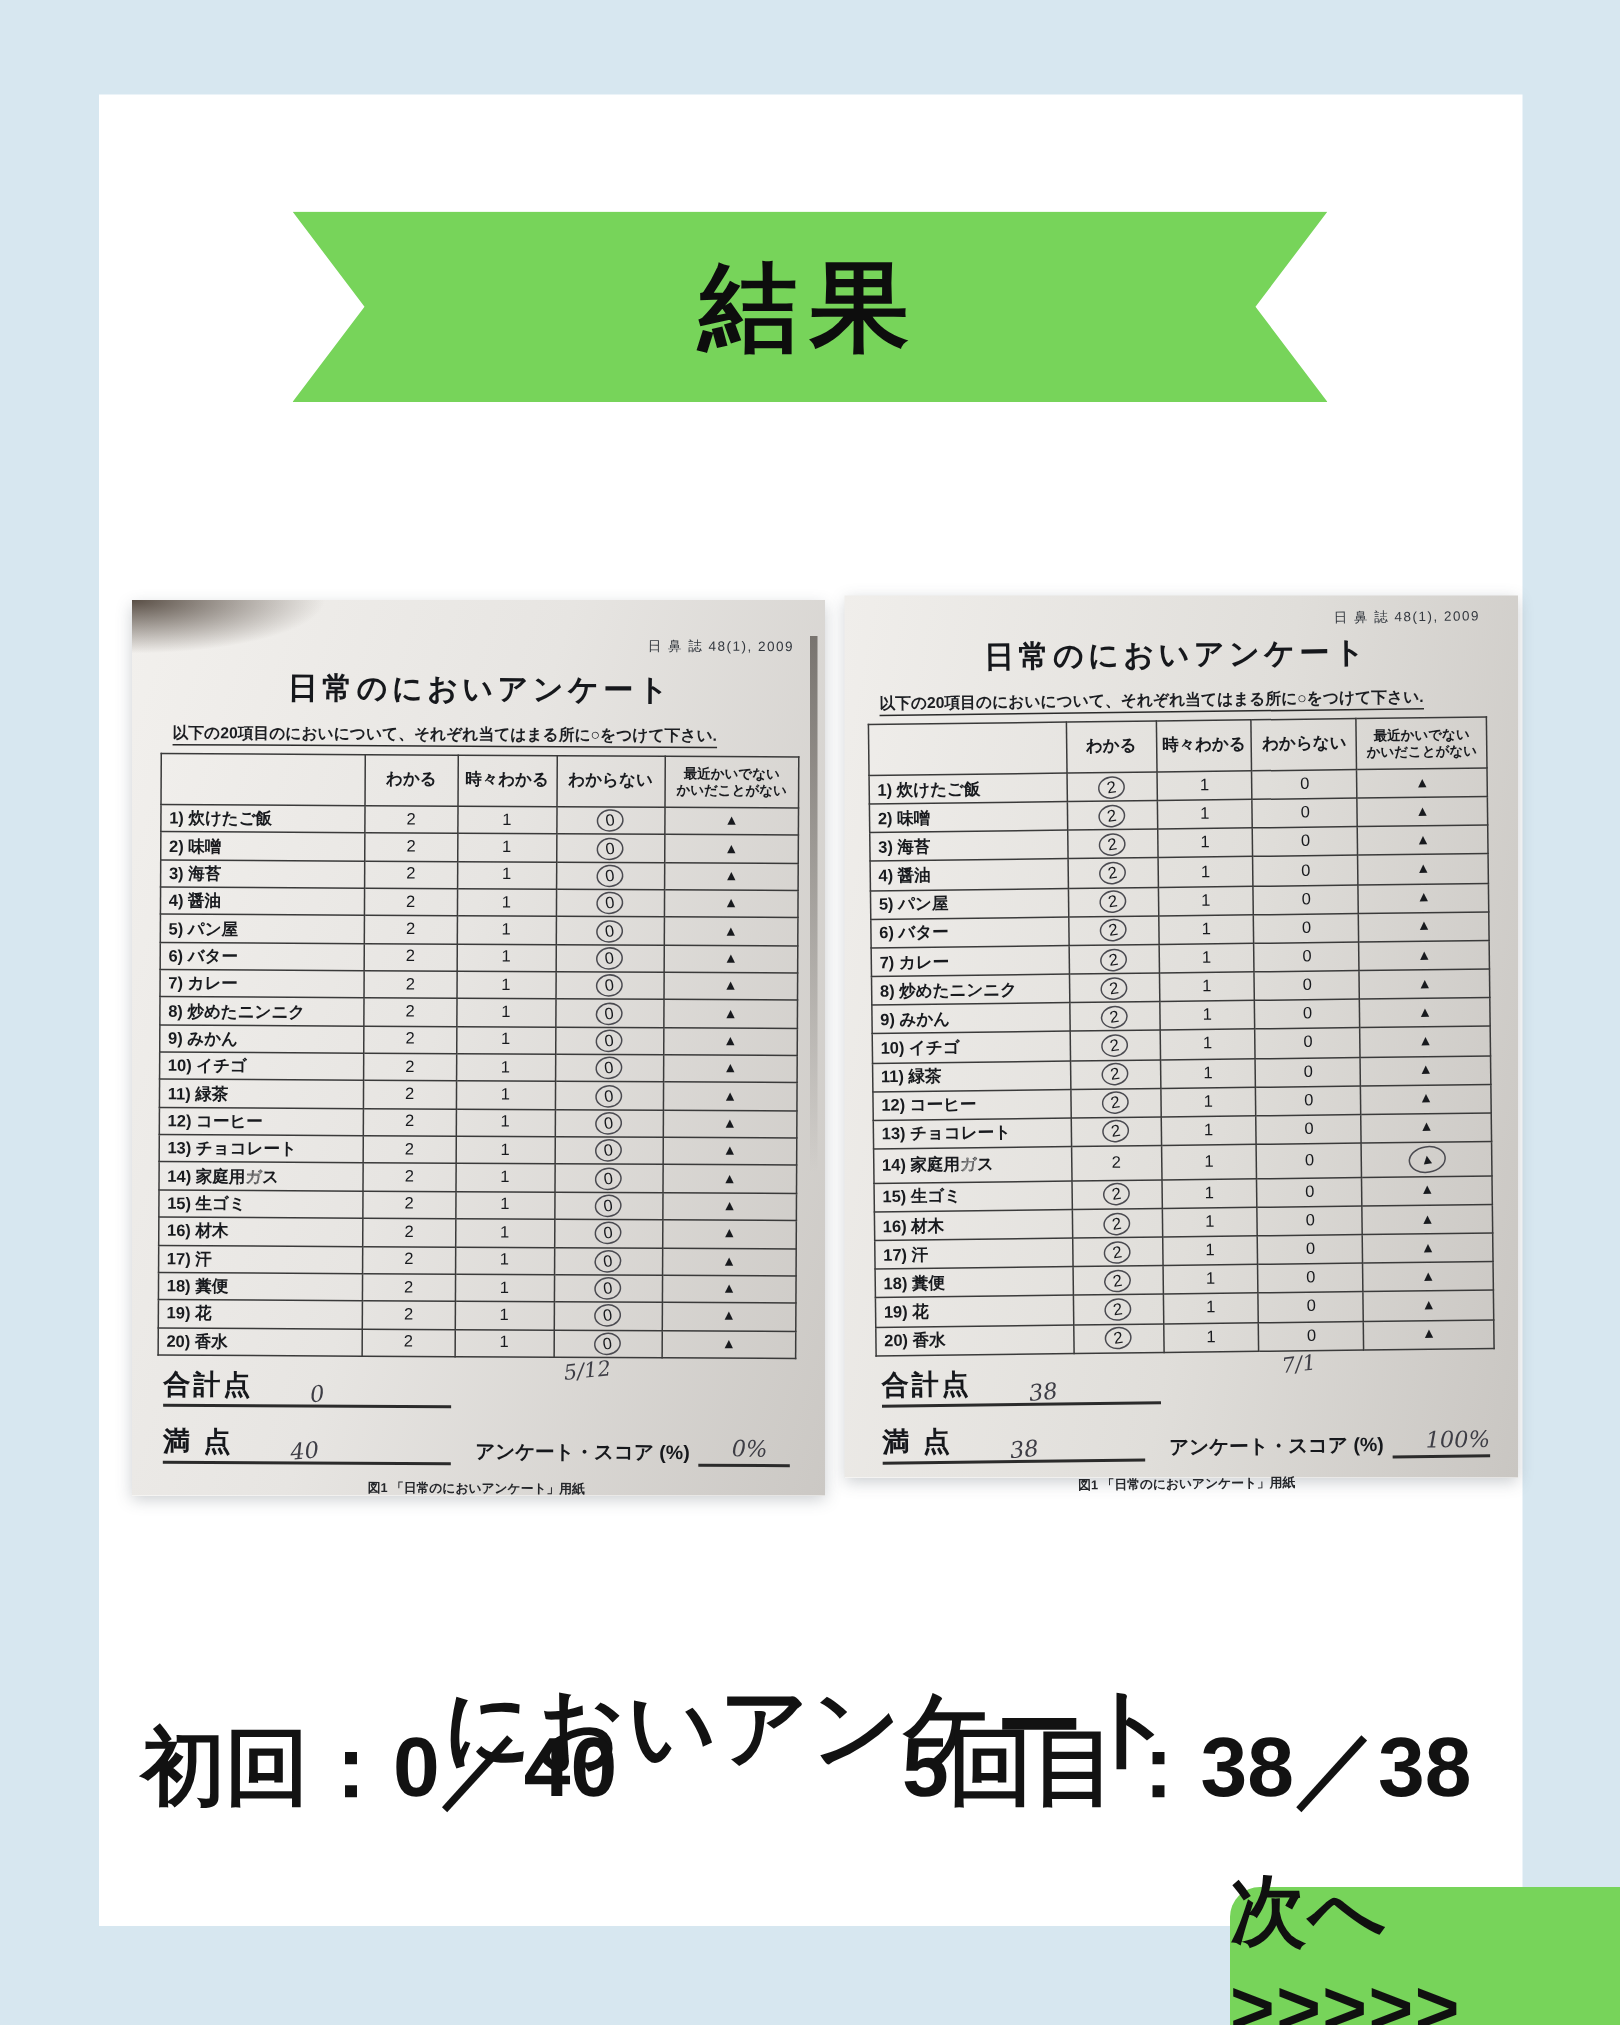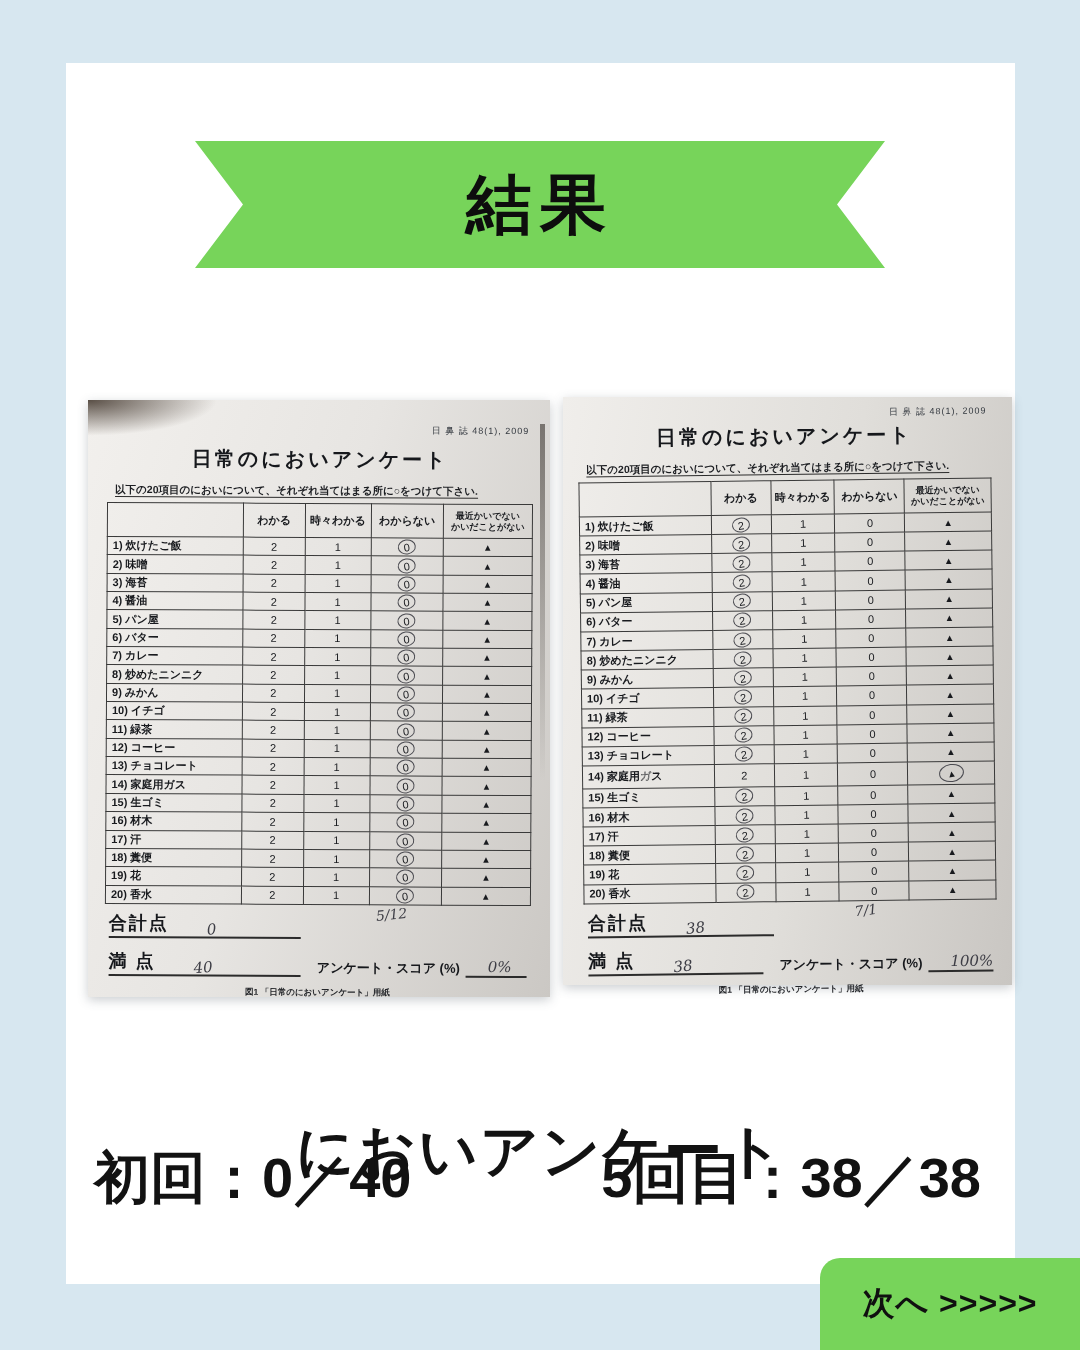--- a/index.html
+++ b/index.html
@@ -96,21 +96,21 @@
     position:absolute;left:0;top:1078px;width:949px;
     display:flex;justify-content:space-between;padding:0 34px 0 28px;
     font-size:56px;font-weight:bold;color:#121212;
   }
 
   
   .next-btn{
     position:absolute;left:820px;top:1258px;width:260px;height:92px;
     background:#77d45a;border-top-left-radius:20px;
     display:flex;align-items:center;justify-content:center;
-    font-size:32px;font-weight:bold;letter-spacing:1px;color:#101010;
+    font-size:51px;font-weight:bold;letter-spacing:1px;color:#101010;
     cursor:pointer;
   }
 </style>
 </head>
 <body>
 
 <div class="card">
 
   <div class="ribbon">
     <span class="ribbon-label">結果</span>

